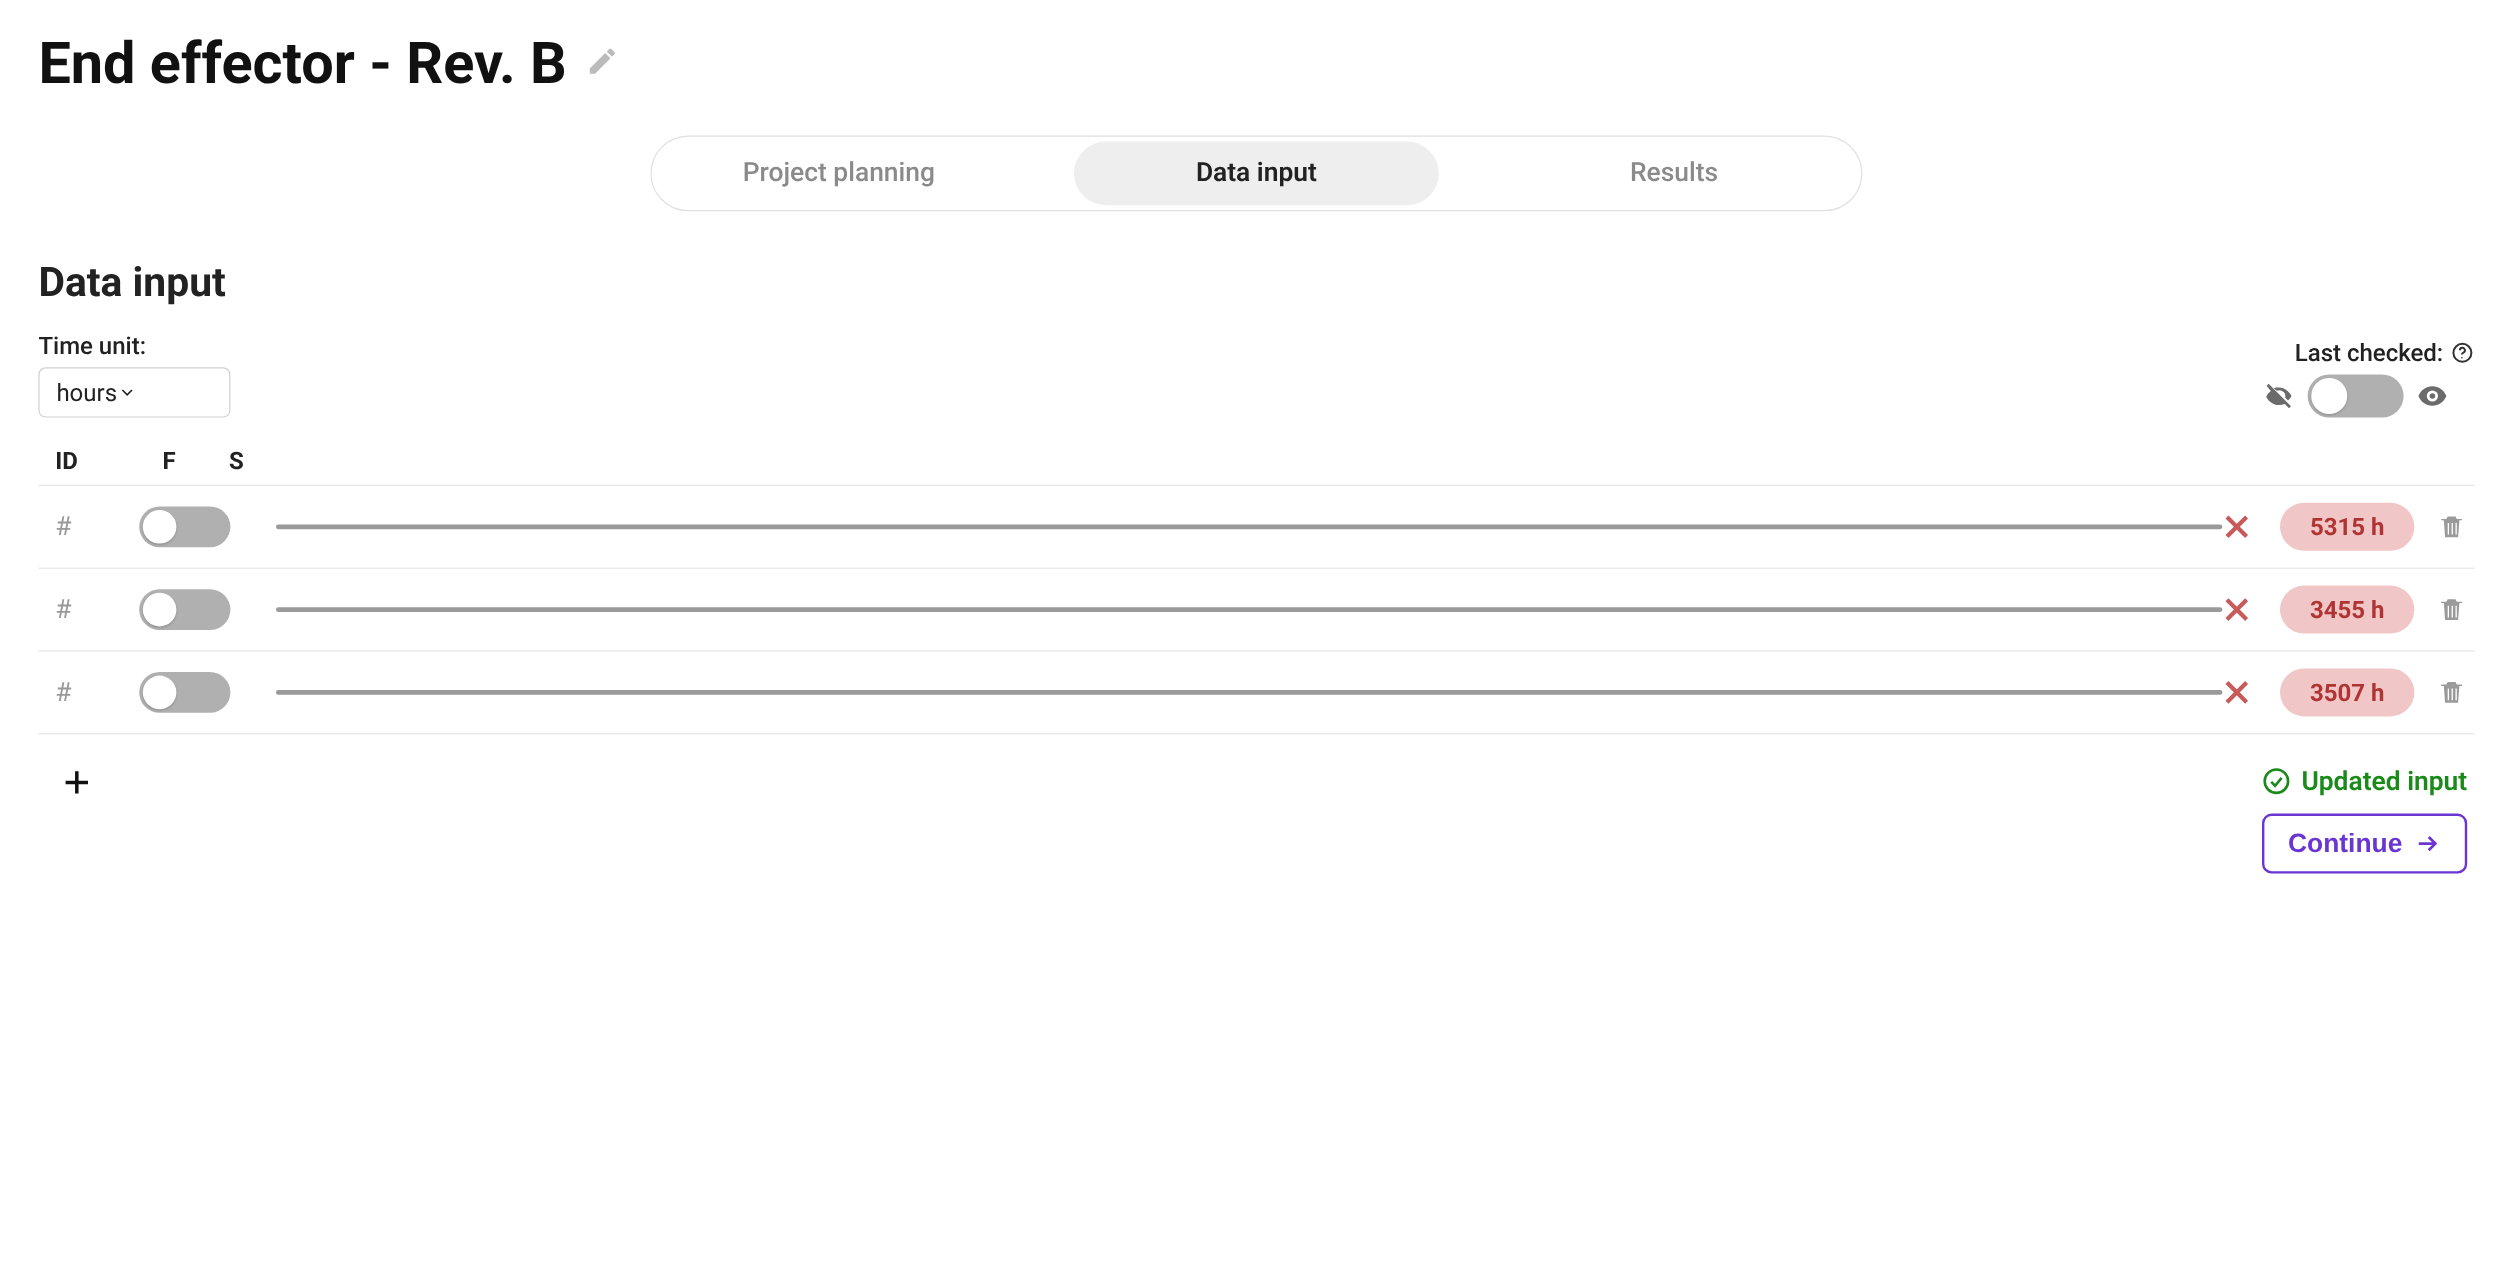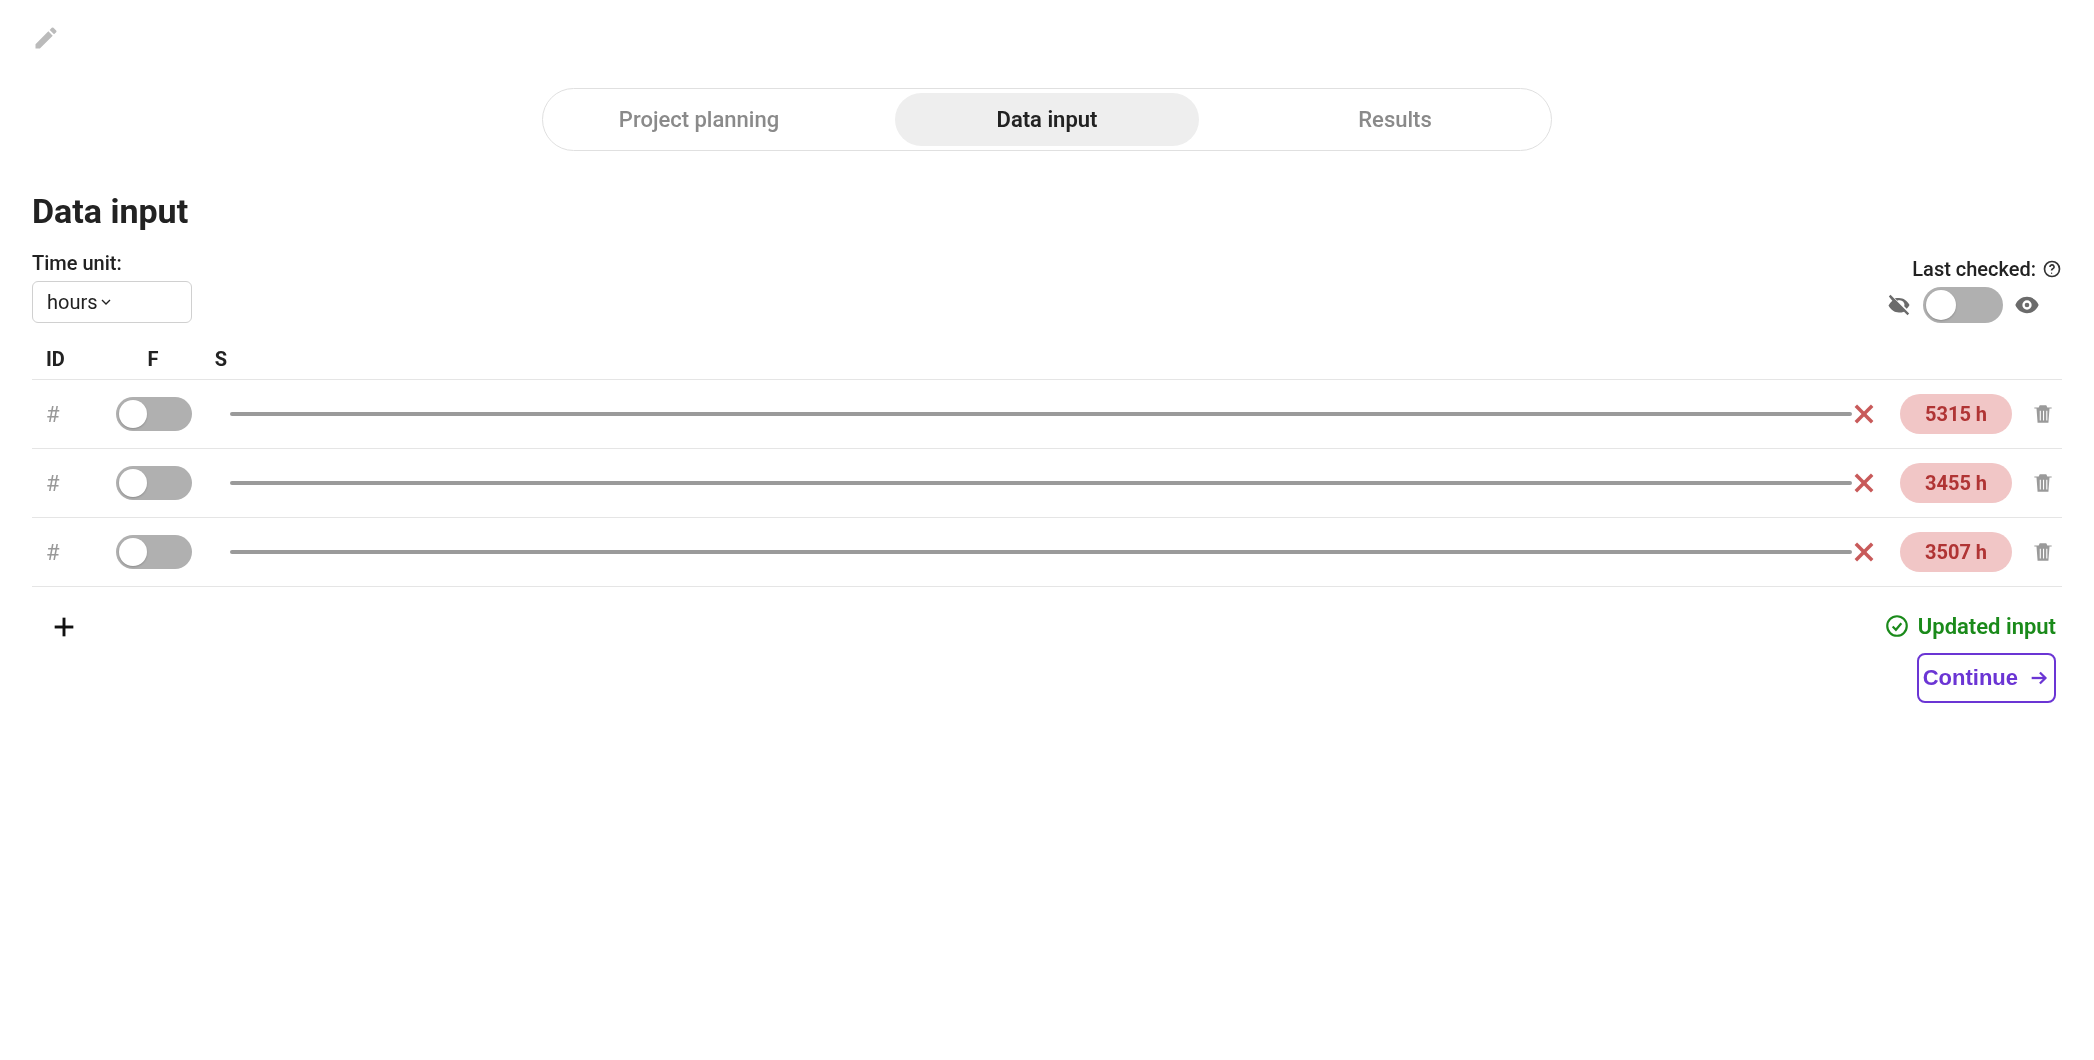--- a/index.html
+++ b/index.html
@@ -110,21 +110,21 @@
     width:30px; height:30px; background:#fff; border-radius:50%;
     position:absolute; top:3px; left:3px;
     box-shadow: 0 1px 2px rgba(0,0,0,0.2);
   }
   .toggle.small { width:76px; height:34px; }
   .toggle.small .toggle-knob { width:28px; height:28px; }
 
   .table-head {
     display:flex;
     align-items:center;
-    gap:12px;
+    gap:0;
     font-size:20px;
     font-weight:700;
     margin-top: 24px;
     padding: 0 6px 8px 14px;
   }
   .col-id { width:70px; }
   .col-f  { width:50px; text-align:center; }
   .col-s  { width:50px; text-align:center; margin-left:6px;}
 
   .data-rows { border-top:1px solid #e5e5e5; }
@@ -192,34 +192,35 @@
     display:flex; align-items:center; gap:8px;
     color:#1a8a1a; font-size:22px; font-weight:600;
   }
   .status .check-icon { width:26px; height:26px; }
 
   .continue-btn {
     border:2px solid #6b35d4;
     color:#6b35d4;
     background:#fff;
     border-radius:8px;
-    padding:10px 4px;
+    padding:10px 20px;
     font-size:22px;
     font-weight:600;
     display:flex;
     align-items:center;
     gap:10px;
     cursor:pointer;
   }
   .continue-btn svg { width:22px; height:22px; }
 </style>
 </head>
 <body>
 
 <div class="title-row">
+  <h1 class="page-title">End effector - Rev. B</h1>
   <span class="edit-icon-wrap">
     <svg viewBox="0 0 24 24" fill="currentColor">
         <path d="M3 17.25V21h3.75l11-11.03-3.75-3.75L3 17.25zM20.71 7.04a1 1 0 0 0 0-1.41l-2.34-2.34a1 1 0 0 0-1.41 0l-1.83 1.83 3.75 3.75 1.83-1.83z"></path>
       </svg>
   </span>
 </div>
 
 <div class="tab-holder">
   <div class="tabs">
     <div class="tab">Project planning</div>

